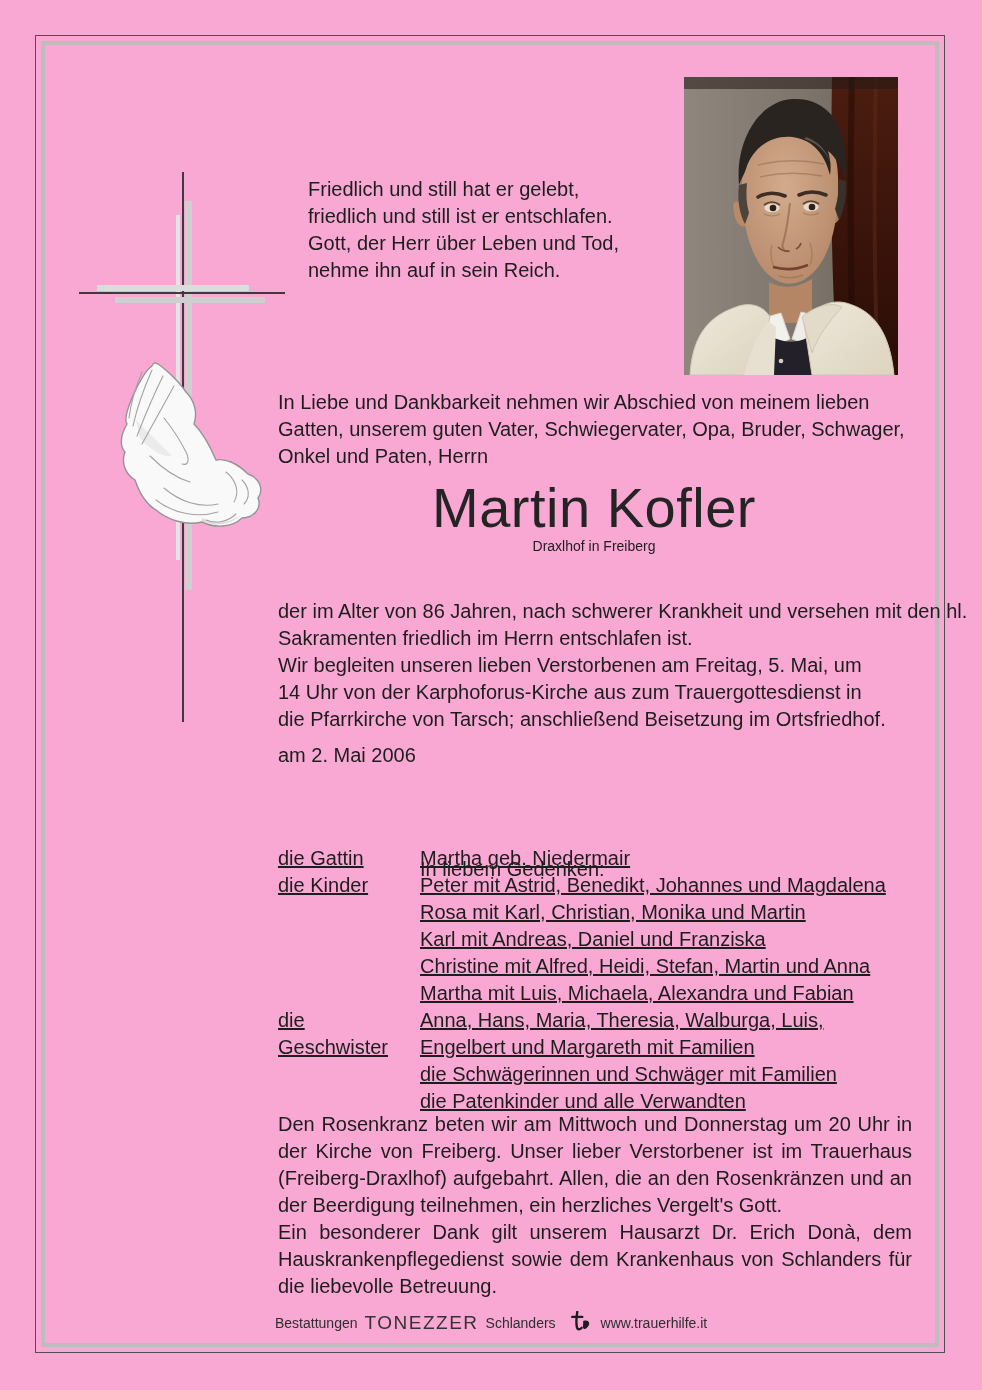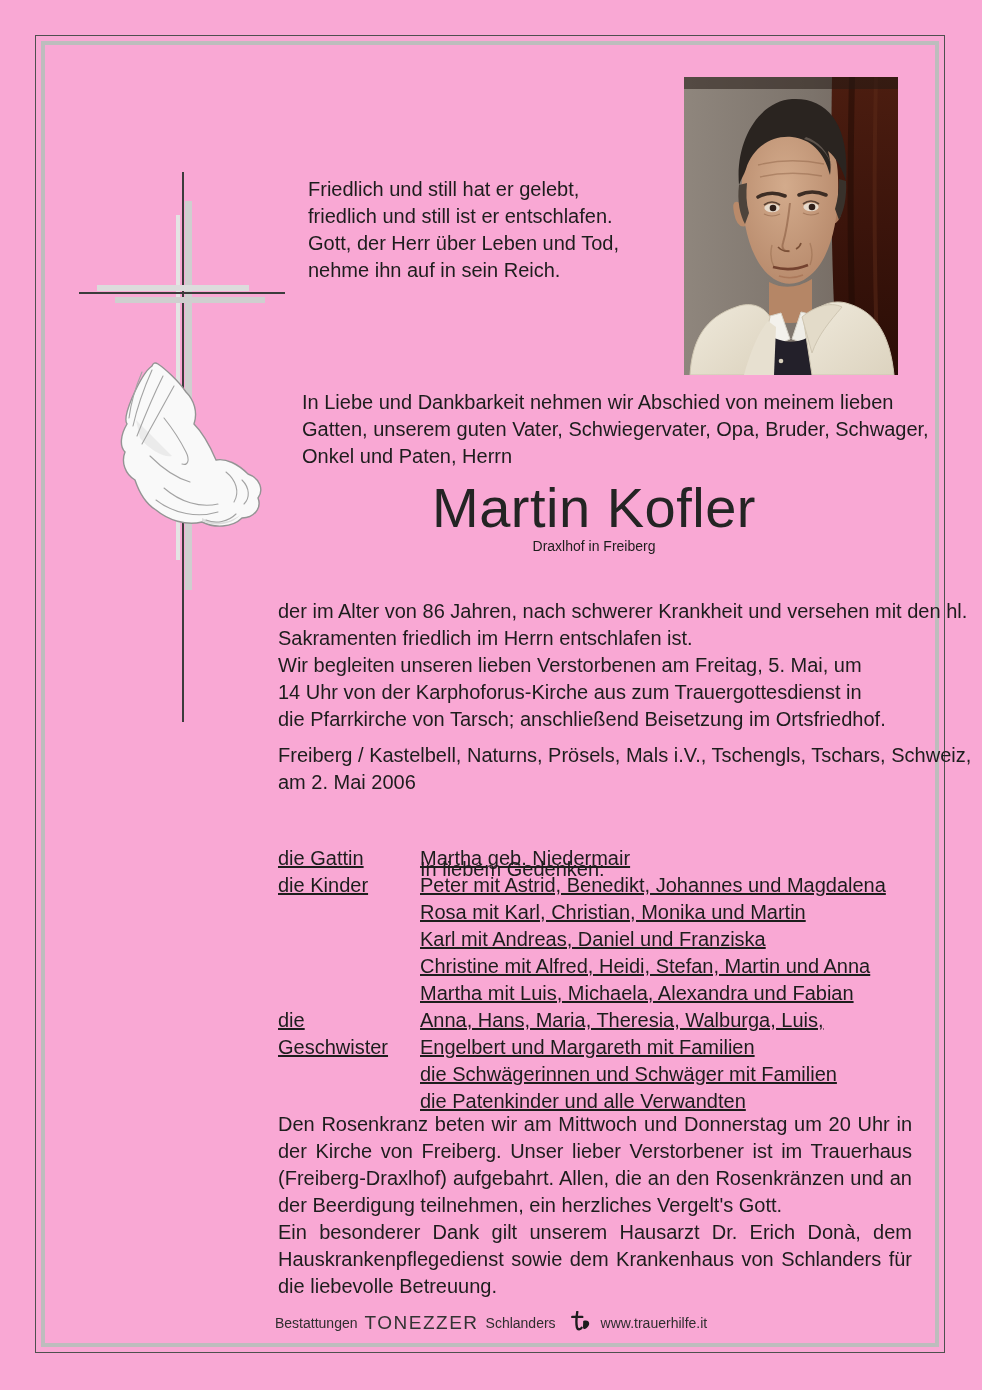--- a/index.html
+++ b/index.html
@@ -28,21 +28,21 @@
   .ch-dark{left:79px;top:292px;width:206px;height:2px;background:#3c3c3c;}
   .ch-gray1{left:97px;top:285px;width:152px;height:6px;background:#dcdcdc;}
   .ch-gray2{left:115px;top:297px;width:150px;height:6px;background:#cfcfcf;}
   
   .hands{position:absolute;left:106px;top:360px;width:160px;height:178px;}
   
   .photo{position:absolute;left:684px;top:77px;width:214px;height:298px;}
   
   .txt{font-size:20px;line-height:27px;color:#1d1d1d;}
   .epigraph{position:absolute;left:308px;top:176px;}
-  .intro{position:absolute;left:278px;top:389px;width:636px;margin-left:24px;}
+  .intro{position:absolute;left:278px;top:389px;width:636px;}
   .name-block{position:absolute;left:278px;top:478px;width:632px;text-align:center;}
   .deceased-name{font-size:56px;line-height:60px;font-weight:400;letter-spacing:0.5px;color:#242424;}
   .residence{font-size:14px;}
   .announcement{position:absolute;left:278px;top:598px;white-space:nowrap;}
   .places{position:absolute;left:278px;top:742px;white-space:nowrap;}
   .gedenken{position:absolute;left:420px;top:856px;}
   .family{position:absolute;left:278px;top:845px;width:640px;}
   .family-row{display:flex;text-decoration:underline;}
   .family-label{width:142px;flex:0 0 142px;}
   .family-lines{flex:1;white-space:nowrap;}
@@ -202,21 +202,20 @@
 
   <div class="txt announcement">
     <div>der im Alter von 86 Jahren, nach schwerer Krankheit und versehen mit den hl.</div>
     <div>Sakramenten friedlich im Herrn entschlafen ist.</div>
     <div>Wir begleiten unseren lieben Verstorbenen am Freitag, 5. Mai, um</div>
     <div>14 Uhr von der Karphoforus-Kirche aus zum Trauergottesdienst in</div>
     <div>die Pfarrkirche von Tarsch; anschließend Beisetzung im Ortsfriedhof.</div>
   </div>
 
   <div class="txt places">
-    <div>Freiberg / Kastelbell, Naturns, Prösels, Mals i.V., Tschengls, Tschars, Schweiz,</div>
     <div>am 2. Mai 2006</div>
   </div>
 
   <div class="txt gedenken">In liebem Gedenken:</div>
 
   <div class="txt family">
     <div class="family-row">
       <div class="family-label">die Gattin</div>
       <div class="family-lines">
         <div>Martha geb. Niedermair</div>

